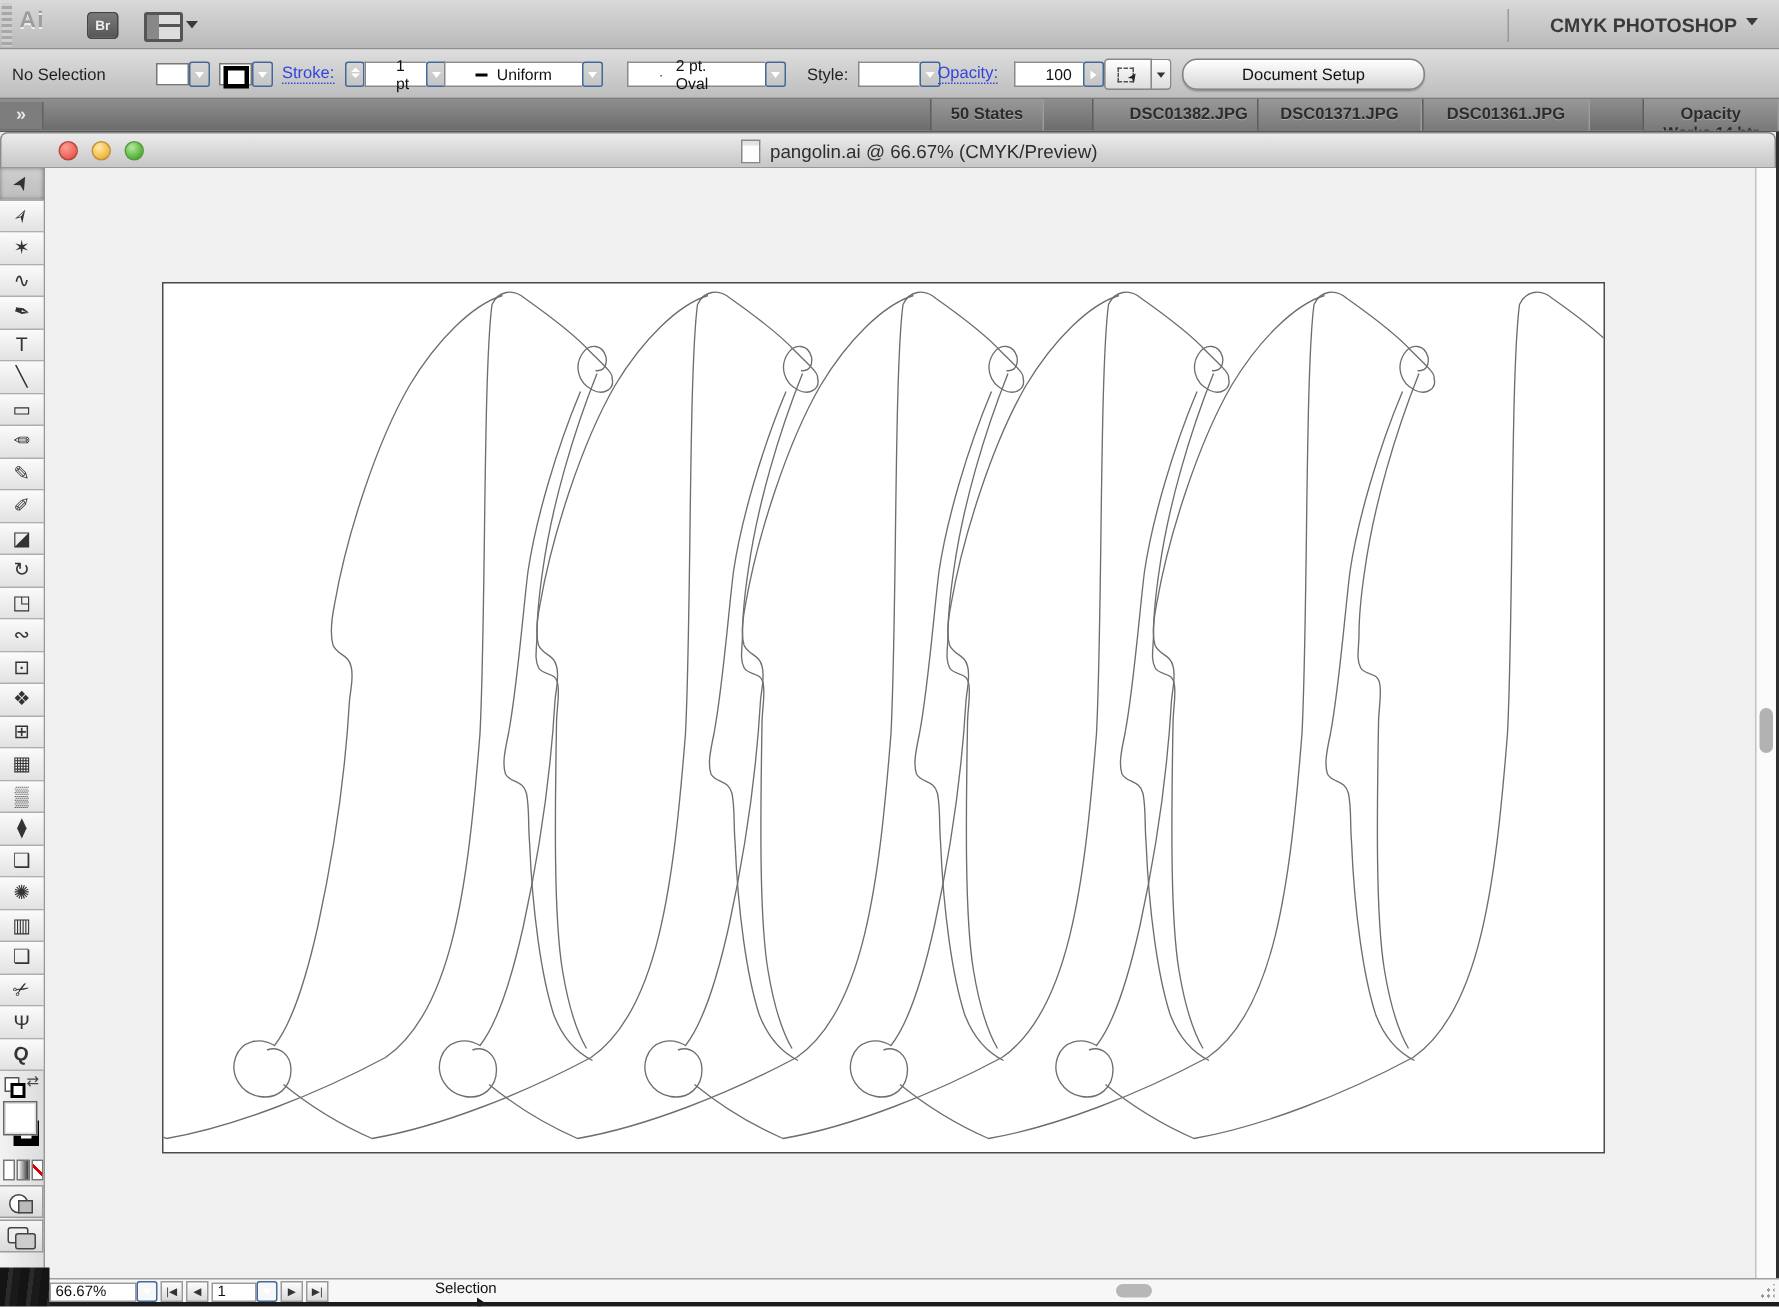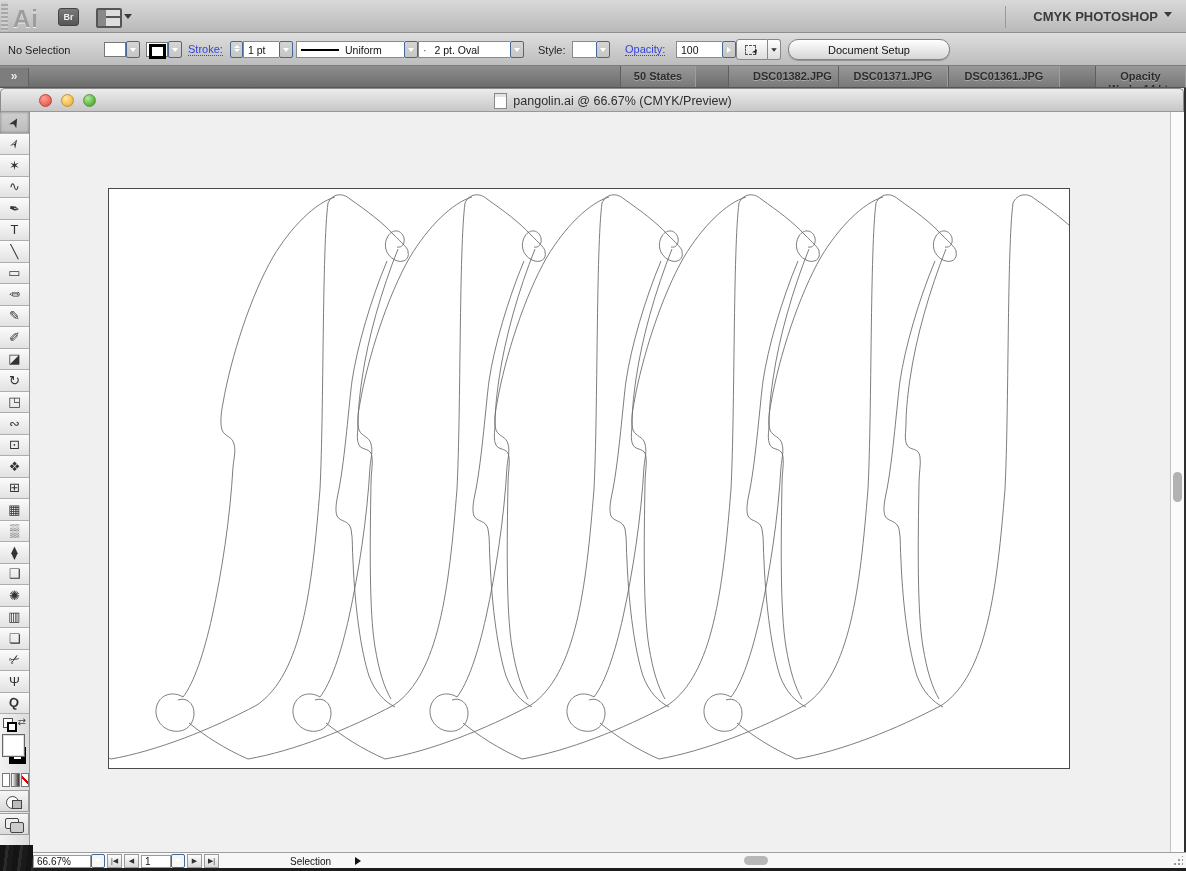--- a/index.html
+++ b/index.html
@@ -3,39 +3,39 @@
 <meta charset="utf-8">
 <style>
   html,body{margin:0;padding:0;background:#555;}
   #screen{position:relative;width:1186px;height:871px;overflow:hidden;
     font-family:"Liberation Sans","DejaVu Sans",sans-serif;background:#e9e9e9;}
   
   #appbar{position:absolute;left:0;top:0;width:1186px;height:33px;
     background:linear-gradient(#d9d9d9,#b9b9b9);border-bottom:1px solid #8f8f8f;box-sizing:border-box;}
   #grip{position:absolute;left:1px;top:2px;width:7px;height:29px;
     background:repeating-linear-gradient(#cfcfcf 0 2px,#a8a8a8 2px 4px);}
-  #ai-logo{position:absolute;left:13px;top:5px;font-size:24px;font-weight:bold;color:#9d9d9d;
+  #ai-logo{position:absolute;left:13px;top:5px;font-size:15px;font-weight:bold;color:#9d9d9d;
     text-shadow:0 1px 0 #eee;letter-spacing:1px;}
   #br-btn{position:absolute;left:58px;top:8px;width:19px;height:16px;background:linear-gradient(#7a7a7a,#565656);
     border:1px solid #444;border-radius:3px;color:#eee;font-size:9px;font-weight:bold;text-align:center;line-height:16px;}
   #ws-icon{position:absolute;left:96px;top:8px;width:22px;height:16px;border:2px solid #555;border-radius:2px;
     background:linear-gradient(90deg,#888 0 8px,#ddd 8px);}
   #ws-icon .pane{position:absolute;right:0;top:6px;left:8px;height:2px;background:#555;}
   .caret{width:0;height:0;border:4px solid transparent;border-top:5px solid #3a3a3a;display:inline-block;}
   #ws-caret{position:absolute;left:124px;top:14px;}
   #wsp-divider{position:absolute;right:180px;top:6px;width:1px;height:22px;background:#999;}
   #workspace{position:absolute;right:14px;top:9px;font-size:13px;font-weight:bold;color:#3a3a3a;}
   #workspace .caret{margin-left:6px;border-top-color:#3a3a3a;}
   
   #controlbar{position:absolute;left:0;top:33px;width:1186px;height:33px;
     background:linear-gradient(#dedede,#bdbdbd);border-bottom:1px solid #7c7c7c;box-sizing:border-box;
     font-size:11px;color:#1f1f1f;}
   .cb{position:absolute;top:0;height:33px;display:flex;align-items:center;}
   .field{background:#fff;border:1px solid #8a8a8a;border-right:none;height:17px;box-sizing:border-box;
-    font-size:10.5px;display:flex;align-items:center;padding:0 4px;color:#111;}
+    font-size:10.5px;display:flex;align-items:center;padding:0 20px;color:#111;}
   .bluebtn{width:14px;height:17px;box-sizing:border-box;border:1px solid #44689a;border-radius:2px;
     background:linear-gradient(#aederfc,#3c8bd8 55%,#2f6fbe);display:flex;align-items:center;justify-content:center;}
   .bluebtn .w-down{width:0;height:0;border:3px solid transparent;border-top:4px solid #fff;margin-top:3px;}
   .bluebtn .w-right{width:0;height:0;border:3px solid transparent;border-left:4px solid #fff;margin-left:3px;}
   .link{color:#3344dd;border-bottom:1px dotted #3344dd;cursor:pointer;}
   .swatch{width:22px;height:15px;border:1px solid #777;background:#fff;box-sizing:border-box;}
   .stroke-ring{width:11px;height:9px;border:3px solid #000;margin:1px auto;}
   .spinner{width:13px;height:17px;box-sizing:border-box;border:1px solid #44689a;border-radius:2px;
     background:linear-gradient(#aederfc,#3c8bd8 55%,#2f6fbe);display:flex;flex-direction:column;align-items:center;justify-content:center;gap:1px;}
   .spinner i{width:0;height:0;border:3px solid transparent;}
@@ -170,21 +170,21 @@
       <div class="spinner" data-name="stroke-weight-spinner">
           <i class="up"></i>
           <i class="dn"></i>
         </div>
       <div class="field" style="width:36px;" data-name="stroke-weight-field">1 pt</div>
       <div class="bluebtn" data-name="stroke-weight-caret-button">
           <i class="w-down"></i>
         </div>
     </div>
     <div class="cb" style="left:296px;" data-name="brush-definition-control">
-      <div class="field" style="width:108px;text-align:center;">
+      <div class="field" style="width:92px;text-align:center;">
           <span class="lineglyph" data-name="brush-stroke-preview"></span>
           <span data-name="brush-definition-label">Uniform</span>
         </div>
       <div class="bluebtn" data-name="brush-definition-caret-button">
           <i class="w-down"></i>
         </div>
     </div>
     <div class="cb" style="left:418px;" data-name="width-profile-control">
       <div class="field" style="width:92px;">
           <span style="color:#555;margin-right:8px;">·</span>
@@ -410,21 +410,21 @@
         </div>
       <div class="navbtn" data-name="first-artboard-button">|◀</div>
       <div class="navbtn" data-name="previous-artboard-button">◀</div>
       <div class="sb-field" style="width:30px;margin-left:2px;" data-name="artboard-number-field">1</div>
       <div class="bluebtn" data-name="artboard-number-caret-button">
           <i class="w-down"></i>
         </div>
       <div class="navbtn" data-name="next-artboard-button">▶</div>
       <div class="navbtn" data-name="last-artboard-button">▶|</div>
     </div>
-    <div class="sb" style="left:290px;">
+    <div class="sb" style="left:290px;flex-direction:column;">
       <span data-name="status-mode-label">Selection</span>
       <span id="status-arrow" data-name="status-menu-arrow-icon"></span>
     </div>
     <div id="hthumb" data-name="horizontal-scrollbar-thumb"></div>
     <div id="resize-grip" data-name="window-resize-grip"></div>
   </div>
   <div id="darkfoot" data-name="window-bottom-edge"></div>
   <div id="desk-corner" data-name="desktop-texture"></div>
 </div>
 

